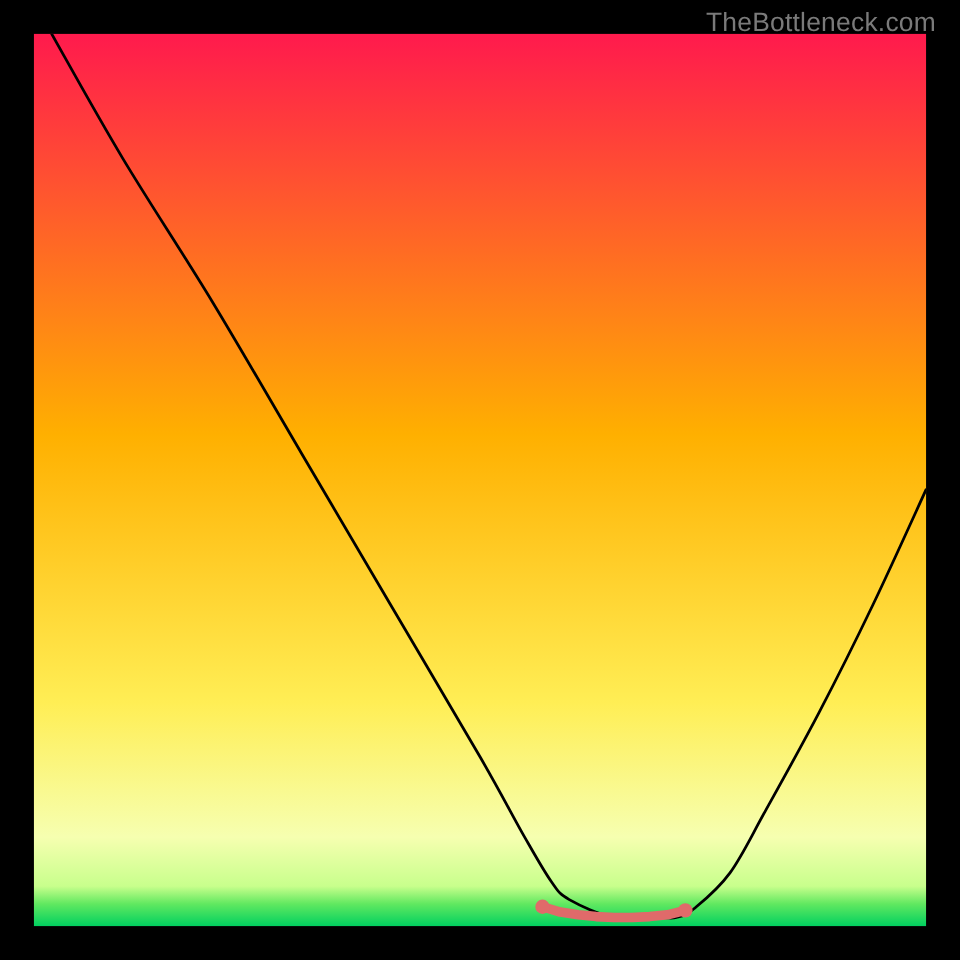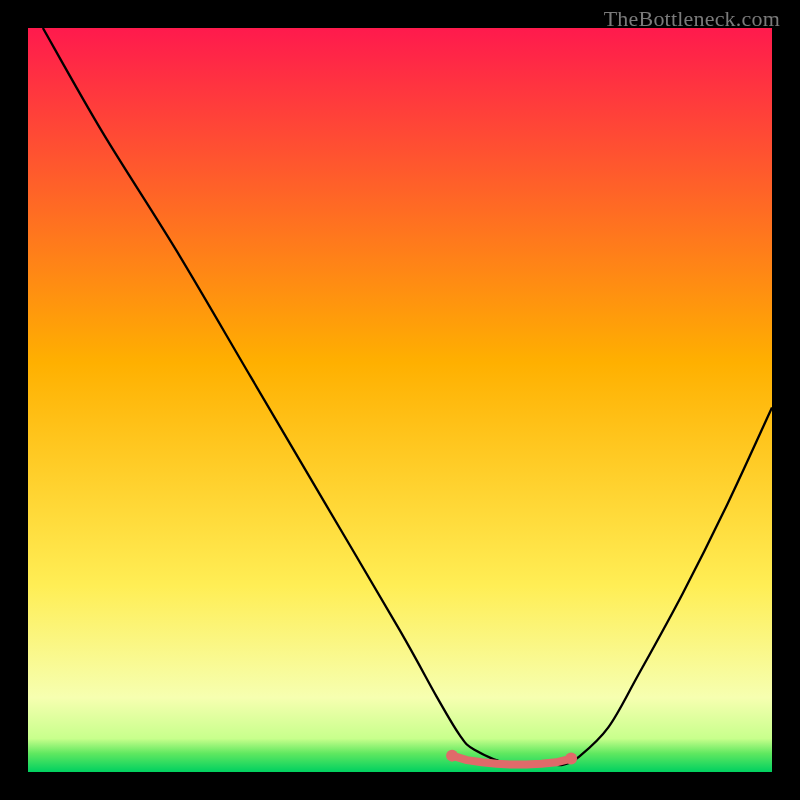--- a/index.html
+++ b/index.html
@@ -35,21 +35,21 @@
     position: absolute;
     left: 0;
     top: 0;
     width: 100%;
     height: 100%;
   }
   .watermark {
     position: absolute;
     top: 6px;
     right: 20px;
-    font-family: Liberation Serif, serif;
+    font-family: Liberation Sans, sans-serif;
     font-size: 22px;
     font-weight: 500;
     color: #7a7a7a;
     letter-spacing: 0.2px;
   }
 </style>
 </head>
 <body>
 
 <div class="chart-container">

